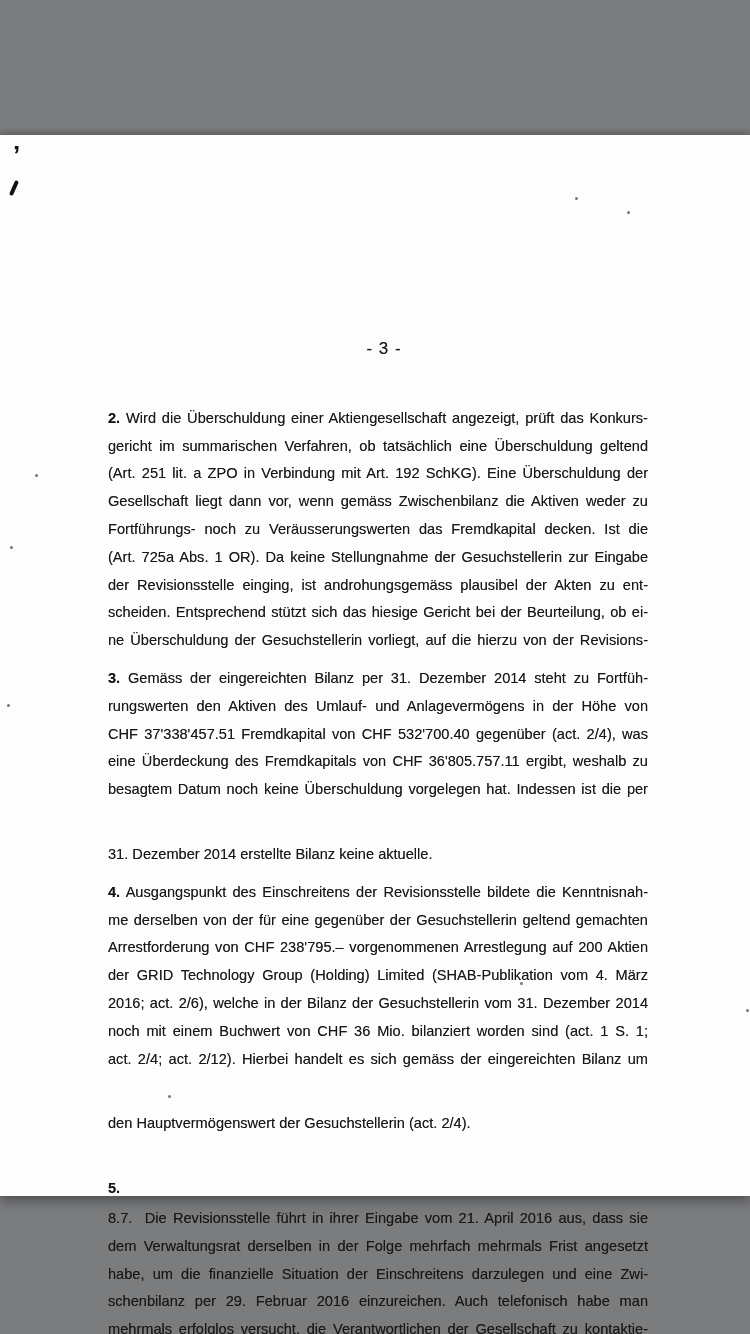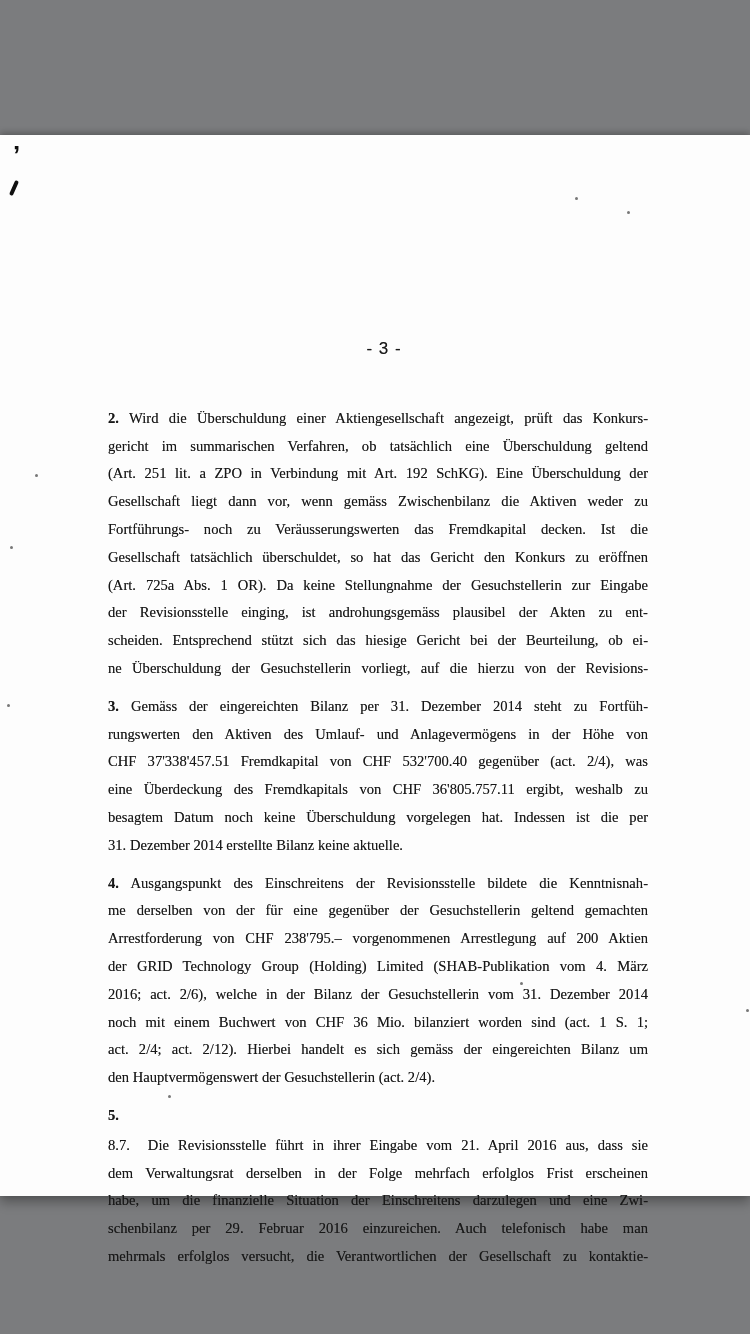--- a/index.html
+++ b/index.html
@@ -32,32 +32,33 @@
   }
 
   .pageno {
     text-align: center;
     font-size: 17px;
     margin-left: 12px;
     margin-bottom: 42px;
     letter-spacing: 1px;
   }
 
-  .paragraph { margin: 0 0 10px 0; font-family: Liberation Serif, serif; }
+  .paragraph { margin: 0 0 10px 0; }
   .paragraph.tight { margin-bottom: 2px; }
 
   .line {
     height: 27.8px;
     text-align: justify;
     text-align-last: justify;
     overflow: hidden;
     white-space: normal;
   }
   .line.last-left {
     text-align-last: left;
+    margin-top: 37px;
   }
 
   .pnum.bold { font-weight: bold; }
 
   
   .artifact { position: absolute; color: #0e0e0e; }
   .artifact.apostrophe-mark { font-size: 26px; font-weight: bold; line-height: 10px; }
   .artifact.stroke-mark {
     width: 4px; height: 16px; background: #101010;
     border-radius: 2px; transform: rotate(24deg);
@@ -74,21 +75,20 @@
   <div class="page">
     <div class="content">
       <div class="pageno">- 3 -</div>
       <div id="paragraphs">
           <div class="paragraph">
             <div class="line"><span class="pnum bold">2.</span> <span>Wird die Überschuldung einer Aktiengesellschaft angezeigt, prüft das Konkurs-</span></div>
             <div class="line">gericht im summarischen Verfahren, ob tatsächlich eine Überschuldung geltend</div>
             <div class="line">(Art. 251 lit. a ZPO in Verbindung mit Art. 192 SchKG). Eine Überschuldung der</div>
             <div class="line">Gesellschaft liegt dann vor, wenn gemäss Zwischenbilanz die Aktiven weder zu</div>
             <div class="line">Fortführungs- noch zu Veräusserungswerten das Fremdkapital decken. Ist die</div>
-            <div class="line">Gesellschaft tatsächlich überschuldet, so hat das Gericht den Konkurs zu eröffnen</div>
             <div class="line">(Art. 725a Abs. 1 OR). Da keine Stellungnahme der Gesuchstellerin zur Eingabe</div>
             <div class="line">der Revisionsstelle einging, ist androhungsgemäss plausibel der Akten zu ent-</div>
             <div class="line">scheiden. Entsprechend stützt sich das hiesige Gericht bei der Beurteilung, ob ei-</div>
             <div class="line">ne Überschuldung der Gesuchstellerin vorliegt, auf die hierzu von der Revisions-</div>
           </div>
           <div class="paragraph">
             <div class="line"><span class="pnum bold">3.</span> <span>Gemäss der eingereichten Bilanz per 31. Dezember 2014 steht zu Fortfüh-</span></div>
             <div class="line">rungswerten den Aktiven des Umlauf- und Anlagevermögens in der Höhe von</div>
             <div class="line">CHF 37'338'457.51 Fremdkapital von CHF 532'700.40 gegenüber (act. 2/4), was</div>
             <div class="line">eine Überdeckung des Fremdkapitals von CHF 36'805.757.11 ergibt, weshalb zu</div>
@@ -103,21 +103,21 @@
             <div class="line">2016; act. 2/6), welche in der Bilanz der Gesuchstellerin vom 31. Dezember 2014</div>
             <div class="line">noch mit einem Buchwert von CHF 36 Mio. bilanziert worden sind (act. 1 S. 1;</div>
             <div class="line">act. 2/4; act. 2/12). Hierbei handelt es sich gemäss der eingereichten Bilanz um</div>
             <div class="line last-left">den Hauptvermögenswert der Gesuchstellerin (act. 2/4).</div>
           </div>
           <div class="paragraph tight">
             <div class="line last-left"><span class="pnum bold">5.</span></div>
           </div>
           <div class="paragraph">
             <div class="line"><span class="pnum">8.7.</span>&nbsp; <span>Die Revisionsstelle führt in ihrer Eingabe vom 21. April 2016 aus, dass sie</span></div>
-            <div class="line">dem Verwaltungsrat derselben in der Folge mehrfach erfolglos Frist erscheinen</div>
+            <div class="line">dem Verwaltungsrat derselben in der Folge mehrfach mehrmals Frist angesetzt</div>
             <div class="line">habe, um die finanzielle Situation der Einschreitens darzulegen und eine Zwi-</div>
             <div class="line">schenbilanz per 29. Februar 2016 einzureichen. Auch telefonisch habe man</div>
             <div class="line">mehrmals erfolglos versucht, die Verantwortlichen der Gesellschaft zu kontaktie-</div>
           </div>
         </div>
     </div>
   </div>
 <span class="artifact apostrophe-mark" style="left: 13px; top: 150px;">’</span>
     <span class="artifact stroke-mark" style="left: 12px; top: 180px;"></span>
     <span class="artifact dot" style="left: 575px; top: 197px;"></span>

